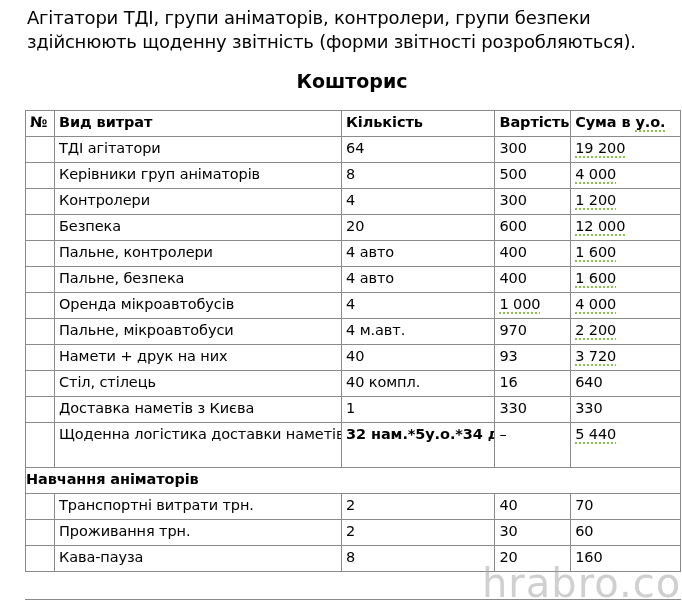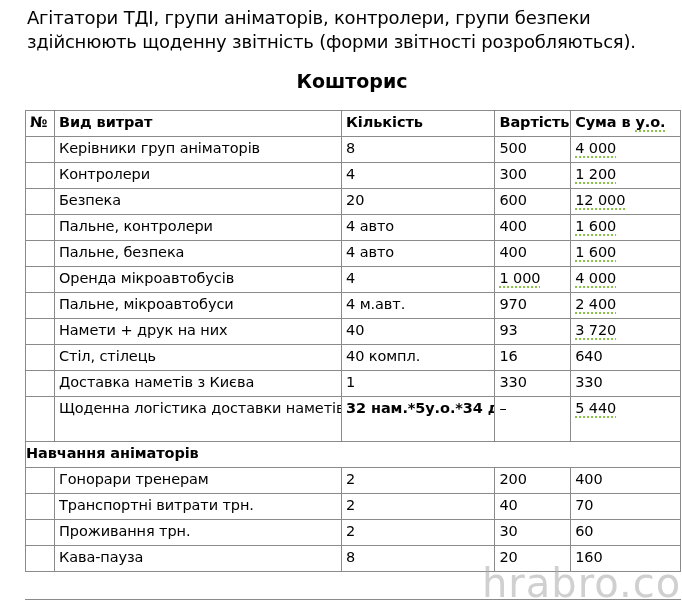--- a/index.html
+++ b/index.html
@@ -116,20 +116,27 @@
       <tr>
     <th>№</th>
     <th>Вид витрат</th>
     <th>Кількість</th>
     <th>Вартість</th>
     <th><span>Сума в </span><span class="spell">у.о.</span></th>
   </tr>
 
   <tr>
     <td></td>
+    <td>ТДІ агітатори</td>
+    <td>64</td>
+    <td>300</td>
+    <td><span class="spell">19 200</span></td>
+  </tr>
+  <tr>
+    <td></td>
     <td>Керівники груп аніматорів</td>
     <td>8</td>
     <td>500</td>
     <td><span class="spell">4 000</span></td>
   </tr>
   <tr>
     <td></td>
     <td>Контролери</td>
     <td>4</td>
     <td>300</td>
@@ -161,21 +168,21 @@
     <td>Оренда мікроавтобусів</td>
     <td>4</td>
     <td><span class="spell">1 000</span></td>
     <td><span class="spell">4 000</span></td>
   </tr>
   <tr>
     <td></td>
     <td>Пальне, мікроавтобуси</td>
     <td>4 м.авт.</td>
     <td>970</td>
-    <td><span class="spell">2 400</span></td>
+    <td><span class="spell">2 200</span></td>
   </tr>
   <tr>
     <td></td>
     <td>Намети + друк на них</td>
     <td>40</td>
     <td>93</td>
     <td><span class="spell">3 720</span></td>
   </tr>
   <tr>
     <td></td>
@@ -198,27 +205,20 @@
     <td>–</td>
     <td><span class="spell">5 440</span></td>
   </tr>
 
   <tr>
     <td colspan="5" class="section">Навчання аніматорів</td>
   </tr>
 
   <tr>
     <td></td>
-    <td>Гонорари тренерам</td>
-    <td>2</td>
-    <td>200</td>
-    <td>400</td>
-  </tr>
-  <tr>
-    <td></td>
     <td>Транспортні витрати трн.</td>
     <td>2</td>
     <td>40</td>
     <td>70</td>
   </tr>
   <tr>
     <td></td>
     <td>Проживання трн.</td>
     <td>2</td>
     <td>30</td>

